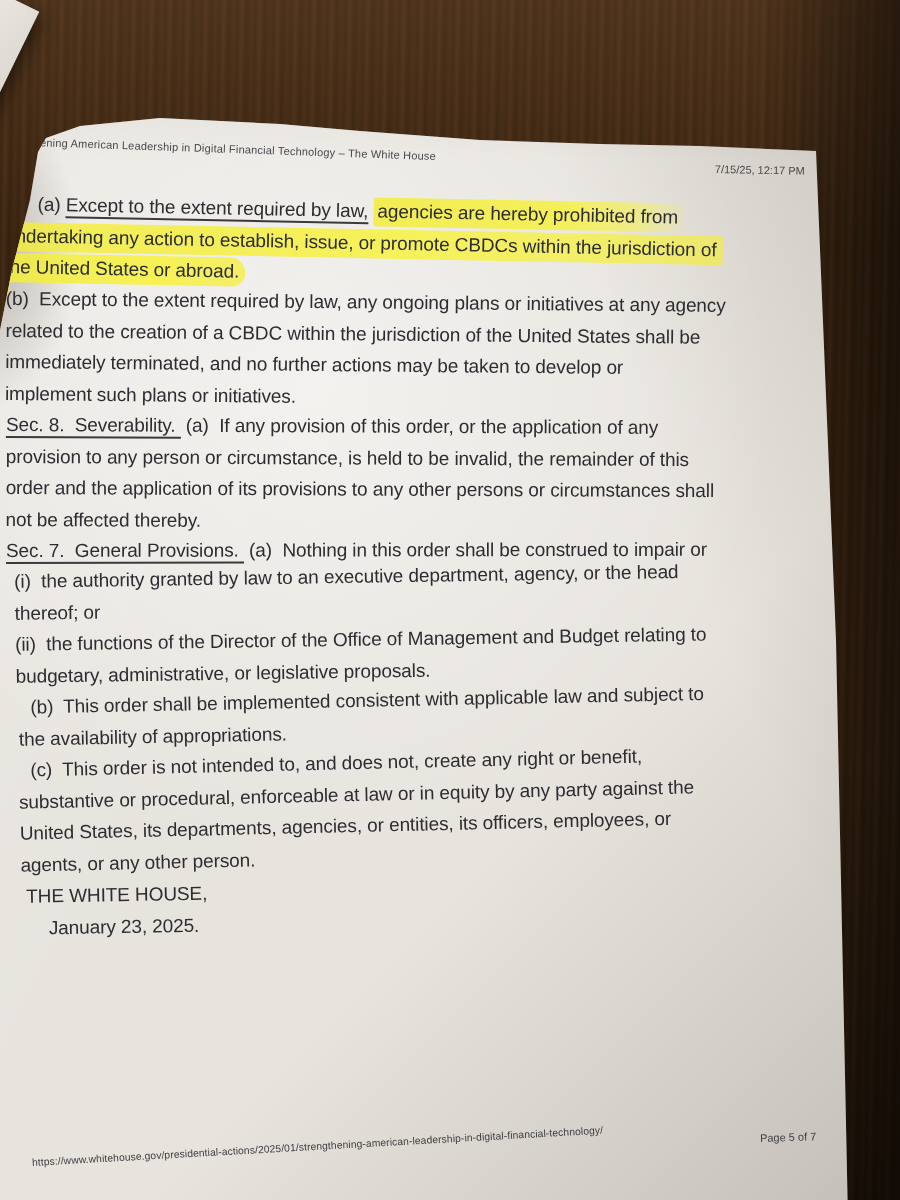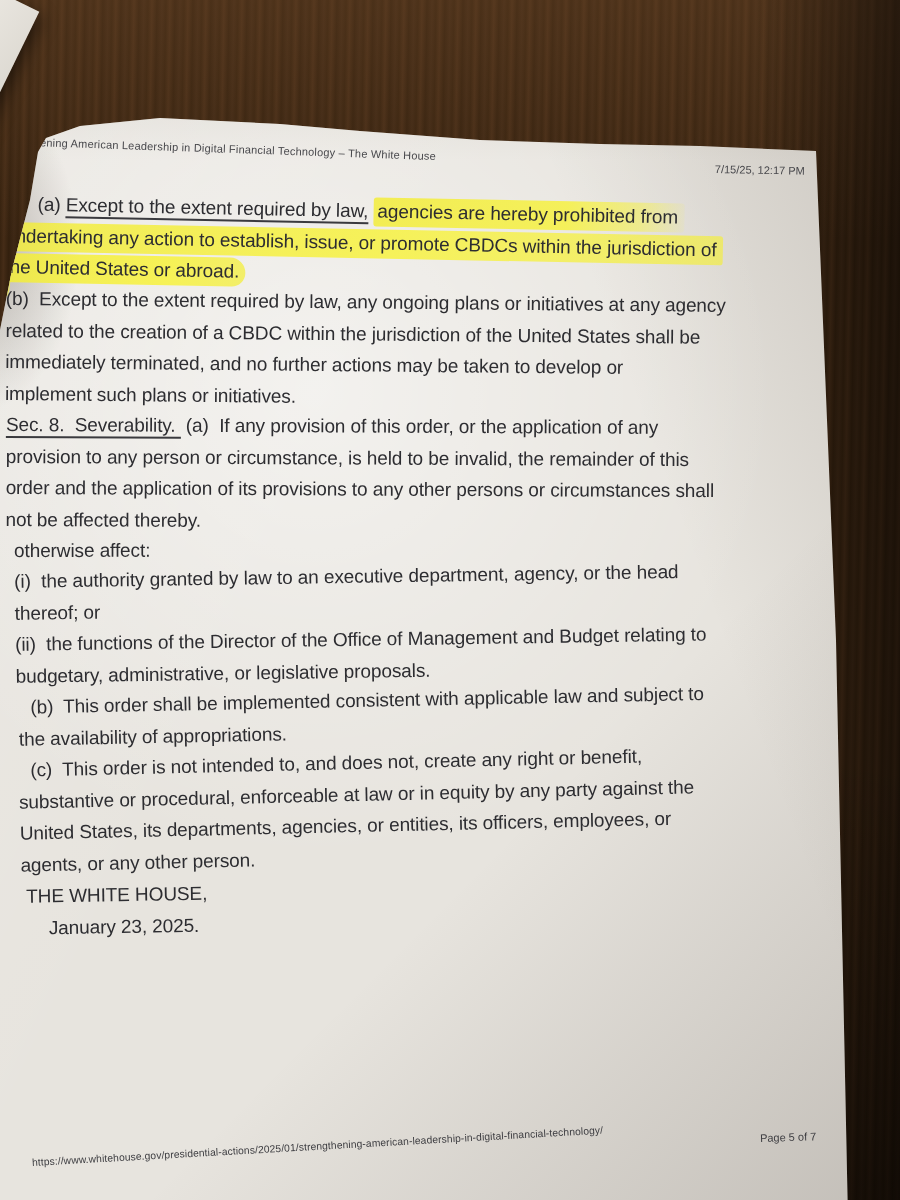--- a/index.html
+++ b/index.html
@@ -115,21 +115,21 @@
       </div>
 
       <div class="blk b-s6">
         <div class="line"><span class="und">Sec. 8.  Severability. </span><span> (a)  If any provision of this order, or the application of any</span></div>
         <div class="line">provision to any person or circumstance, is held to be invalid, the remainder of this</div>
         <div class="line">order and the application of its provisions to any other persons or circumstances shall</div>
         <div class="line">not be affected thereby.</div>
       </div>
 
       <div class="blk b-s7">
-        <div class="line ind-sm">otherwise affect:</div>
+        <div class="line"><span class="und">Sec. 7.  General Provisions. </span><span> (a)  Nothing in this order shall be construed to impair or</span></div>
       </div>
 
       <div class="blk b-it">
         <div class="line ind-sm">(i)  the authority granted by law to an executive department, agency, or the head</div>
         <div class="line ind-sm">thereof; or</div>
         <div class="line ind-sm">(ii)  the functions of the Director of the Office of Management and Budget relating to</div>
         <div class="line ind-sm">budgetary, administrative, or legislative proposals.</div>
       </div>
 
       <div class="blk b-gb">

